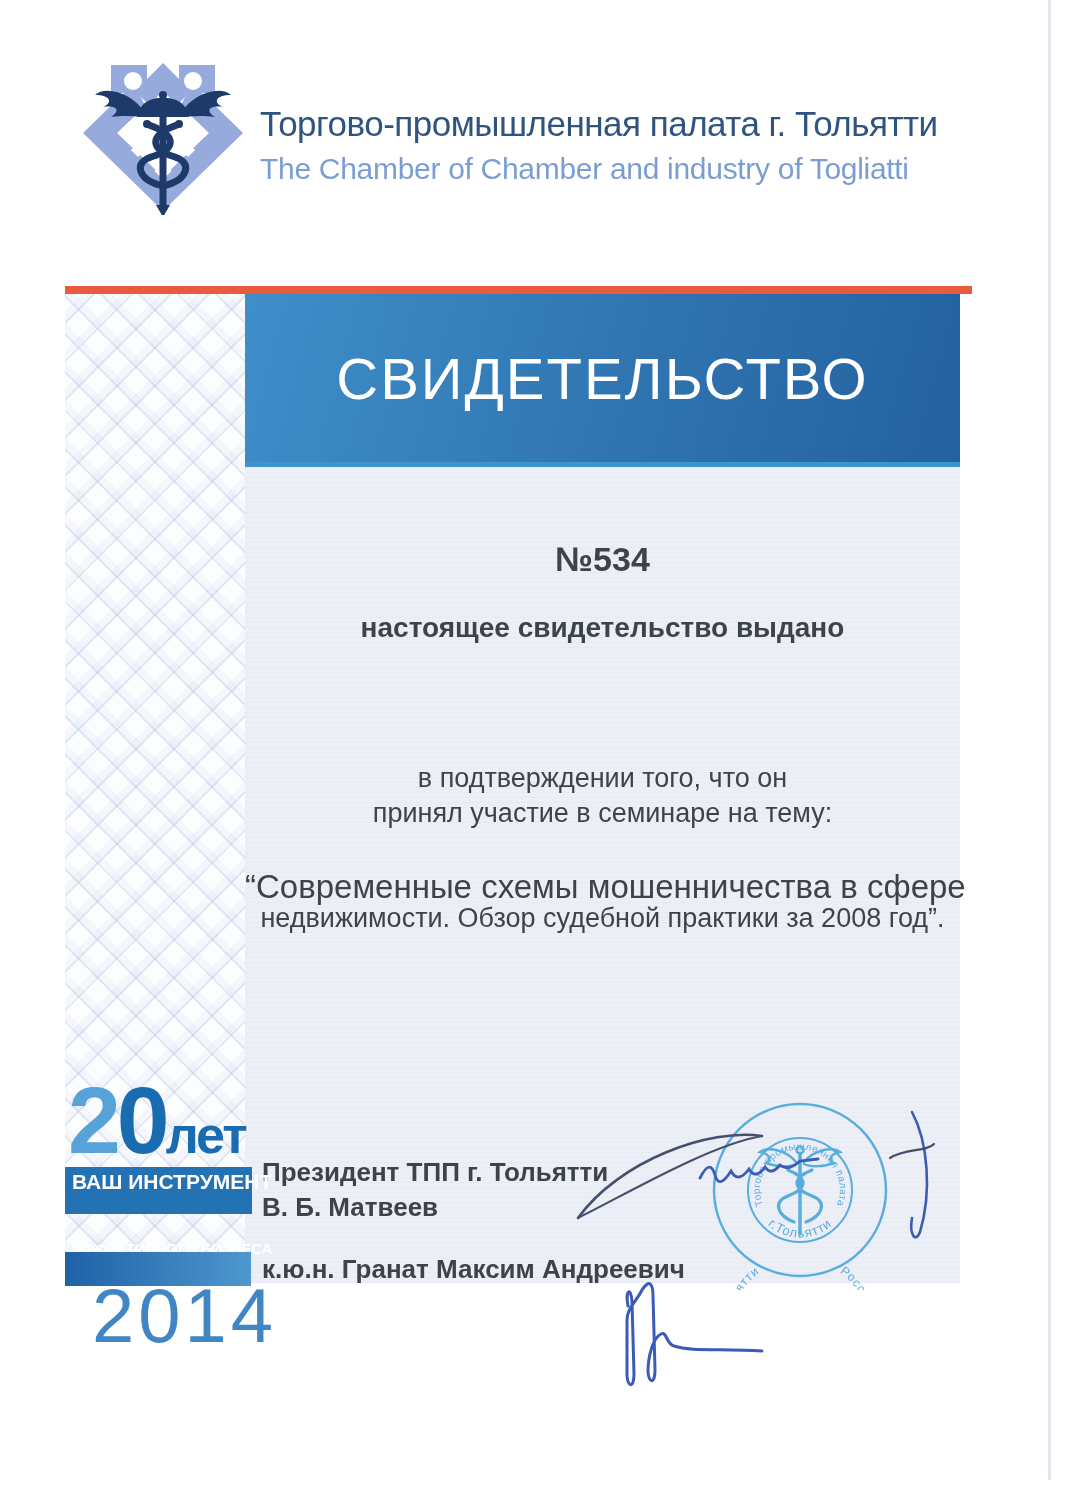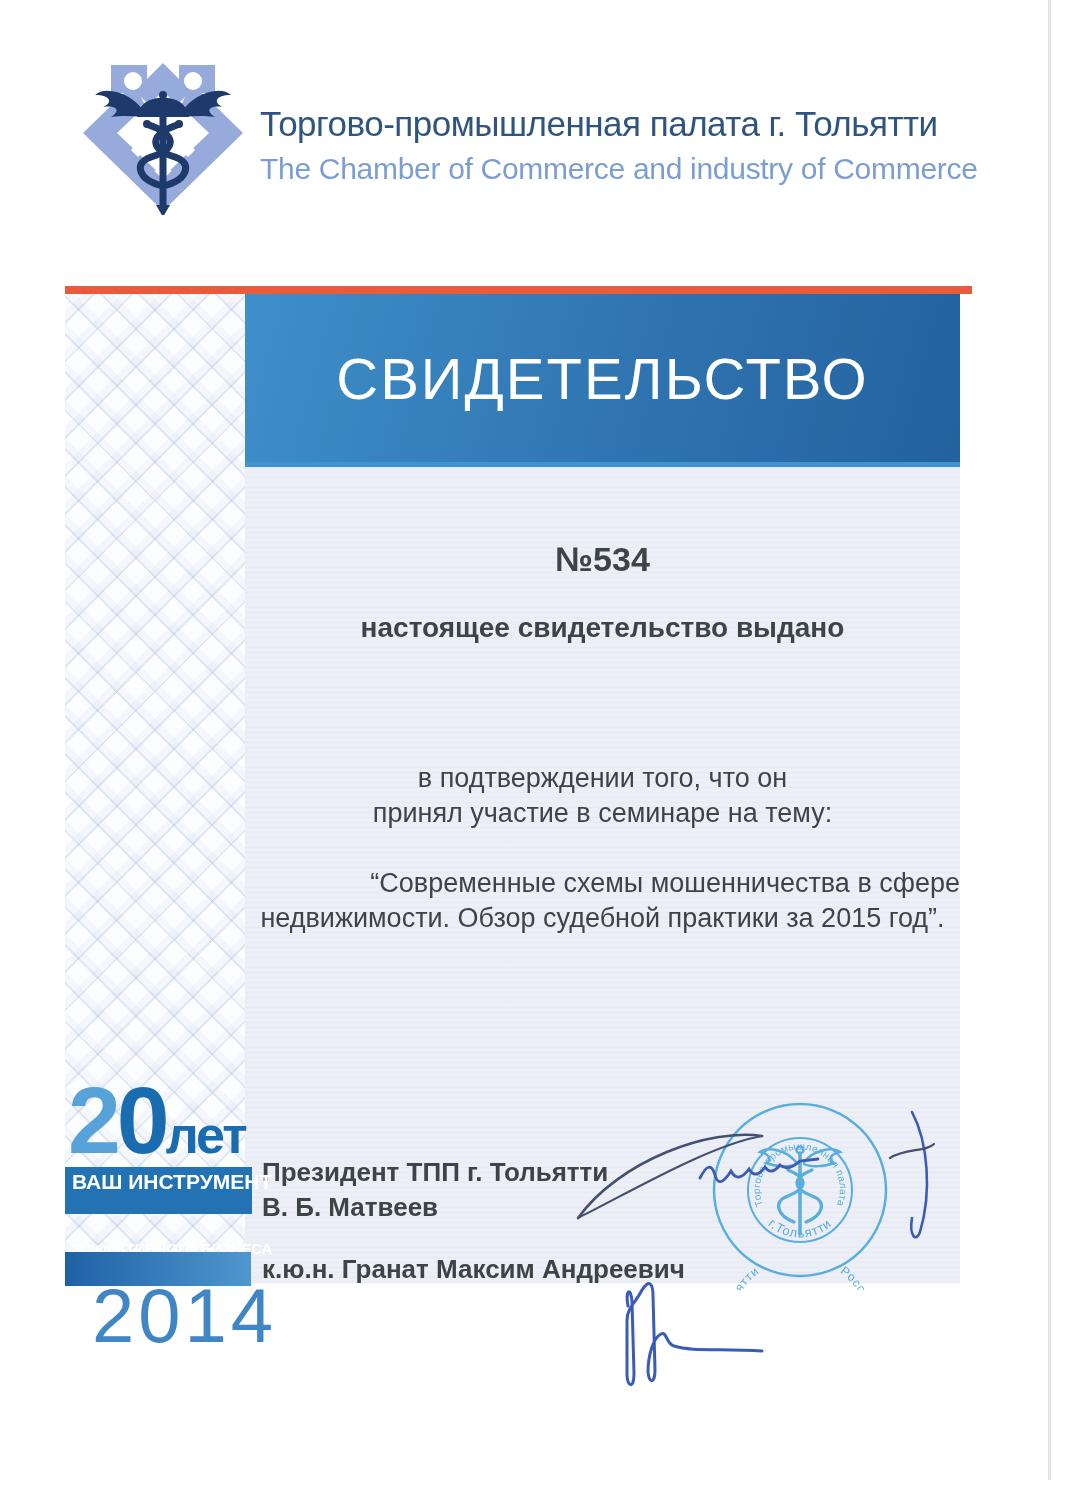--- a/index.html
+++ b/index.html
@@ -39,21 +39,21 @@
     position:absolute;left:245px;top:467px;width:715px;height:816px;background:#edeff7;
     background-image:repeating-linear-gradient(180deg, rgba(140,150,200,0.06) 0 1px, transparent 1px 5px);
   }
   .line{position:absolute;left:245px;width:715px;text-align:center;color:#3d4446;white-space:nowrap;}
   .cert-number{top:540px;font-size:34px;font-weight:bold;}
   .cert-number .num-val{}
   .issued-line{top:612px;font-size:28px;font-weight:bold;}
   .recipient-line{top:688px;font-size:40px;font-weight:bold;color:#2e6cb5;}
   .confirm-line1{top:763px;font-size:27px;}
   .confirm-line2{top:798px;font-size:27px;}
-  .seminar-line1{top:868px;font-size:27px;text-align:right;}
+  .seminar-line1{top:868px;font-size:33px;text-align:right;}
   .seminar-line2{top:903px;font-size:27px;}
   
   .sig-label{position:absolute;left:262px;color:#3d4446;font-weight:bold;font-size:26px;white-space:nowrap;}
   .president-title{top:1157px;}
   .president-name{top:1192px;}
   .lawyer-name{top:1254px;}
   
   .anni{position:absolute;left:68px;top:1082px;width:190px;line-height:0.8;white-space:nowrap;letter-spacing:-4px;}
   .anni .d2{font-size:95px;font-weight:bold;color:#57a2d8;}
   .anni .d0{font-size:95px;font-weight:bold;color:#1a6cb0;}
@@ -107,40 +107,40 @@
       <rect x="76.5" y="62" width="7" height="88"></rect>
       <polygon points="73,150 87,150 80,162"></polygon>
       <path d="M66,70 C94,80 94,94 68,102 C50,108 56,124 76,130" fill="none" stroke="#1d3a6b" stroke-width="7" stroke-linecap="round"></path>
       <path d="M94,70 C66,80 66,94 92,102 C110,108 104,124 84,130" fill="none" stroke="#1d3a6b" stroke-width="7" stroke-linecap="round"></path>
       <circle cx="64" cy="69" r="4"></circle>
       <circle cx="96" cy="69" r="4"></circle>
     </g>
   </svg>
 
   <div class="org-title-ru">Торгово-промышленная палата г. Тольятти</div>
-  <div class="org-title-en">The Chamber of Commerce and industry of Commerce</div>
+  <div class="org-title-en">The Chamber of Chamber and industry of Togliatti</div>
 
   <div class="accent-line"></div>
 
   <div class="pattern-strip"></div>
 
   <div class="cert-body"></div>
 
   <div class="banner">
     <span class="banner-title">СВИДЕТЕЛЬСТВО</span>
   </div>
 
   <div class="line cert-number">
     <span>№</span><span class="num-val">534</span>
   </div>
   <div class="line issued-line">настоящее свидетельство выдано</div>
   <div class="line confirm-line2">принял участие в семинаре на тему:</div>
   <div class="line confirm-line1">в подтверждении того, что он</div>
   <div class="line seminar-line1">“Современные схемы мошенничества в сфере</div>
-  <div class="line seminar-line2">недвижимости. Обзор судебной практики за 2015 год”.</div>
+  <div class="line seminar-line2">недвижимости. Обзор судебной практики за 2008 год”.</div>
 
   <div class="sig-label president-title">Президент ТПП г. Тольятти</div>
   <div class="sig-label president-name">В. Б. Матвеев</div>
   <div class="sig-label lawyer-name">к.ю.н. Гранат Максим Андреевич</div>
 
   <div class="anni">
     <span class="d2">2</span><span class="d0">0</span><span class="let">лет</span>
   </div>
   <div class="anni-band">
     <div class="b1">ВАШ ИНСТРУМЕНТ</div>

